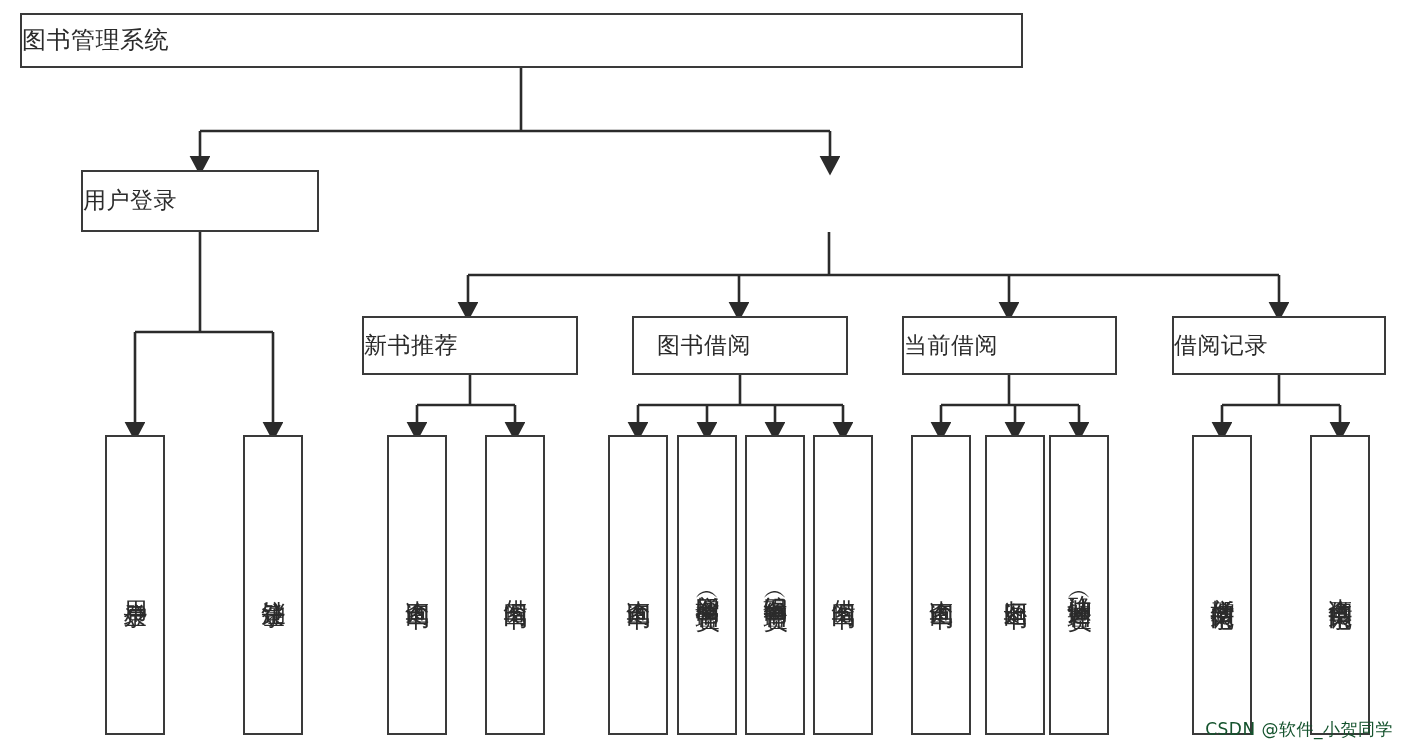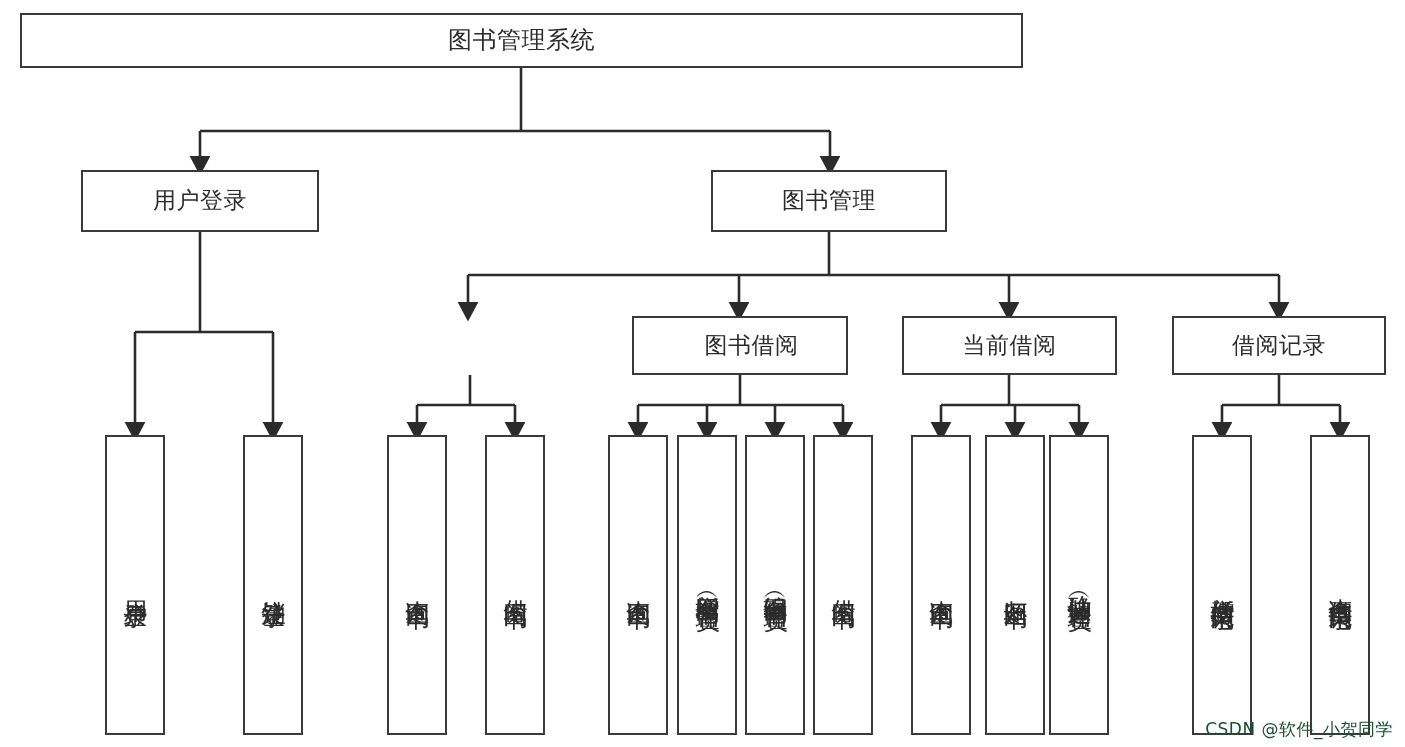--- a/index.html
+++ b/index.html
@@ -26,21 +26,20 @@
     height: 747px;
     pointer-events: none;
   }
   .node {
     position: absolute;
     box-sizing: border-box;
     background: #ffffff;
     border: 2.5px solid #3a3a3a;
     display: flex;
     align-items: center;
-    justify-content: center;
     z-index: 3;
   }
   .node .label {
     color: #2b2b2b;
     text-align: center;
     line-height: 1.18;
     white-space: nowrap;
   }
   
   .node.horiz .label {
@@ -133,24 +132,24 @@
   </svg>
 
   <div class="node horiz root" style="left:20px; top:13px; width:1003px; height:55px;">
     <span class="label">图书管理系统</span>
   </div>
 
   <div class="node horiz" style="left:81px; top:170px; width:238px; height:62px;">
     <span class="label">用户登录</span>
   </div>
 
-  <div class="node horiz" style="left:711px; top:170px; width:236px; height:62px;">
-    <span class="label">图书管理</span>
-  </div>
-
+
+  <div class="node horiz" style="left:362px; top:316px; width:216px; height:59px;">
+    <span class="label">新书推荐</span>
+  </div>
 
   <div class="node horiz" style="left:632px; top:316px; width:216px; height:59px;padding-left:23px;">
     <span class="label">图书借阅</span>
   </div>
 
   <div class="node horiz" style="left:1172px; top:316px; width:214px; height:59px;">
     <span class="label">借阅记录</span>
   </div>
 
   <div class="node horiz" style="left:902px; top:316px; width:215px; height:59px;">

